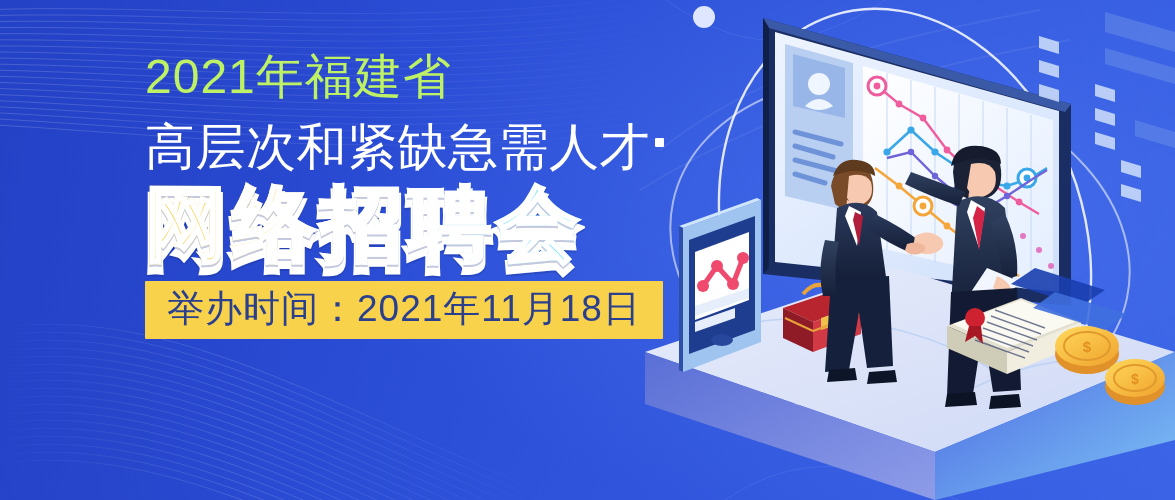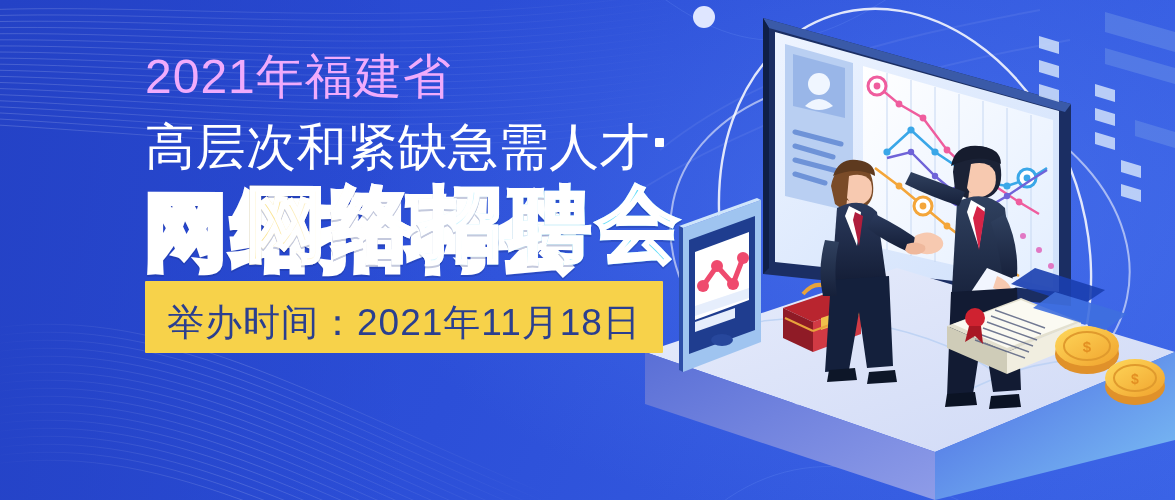--- a/index.html
+++ b/index.html
@@ -20,48 +20,48 @@
     background:linear-gradient(100deg,#2442c6 0%,rgba(44,79,216,0) 100%);}
   .bg-swirl{position:absolute;inset:0;opacity:.5;}
   .bg-swirl svg{width:100%;height:100%;display:block;}
 
   
   .dot{position:absolute;border-radius:50%;}
 
   
   .copy{position:absolute;left:145px;top:52px;width:540px;}
   .line1{
-    color:#f0abfc;font-size:48px;line-height:1.06;letter-spacing:1px;
+    color:#bef264;font-size:48px;line-height:1.06;letter-spacing:1px;
     font-weight:400;white-space:nowrap;
   }
   .line2{
     color:#ffffff;font-size:50px;line-height:1.12;letter-spacing:.5px;
     font-weight:400;white-space:nowrap;margin-top:16px;
   }
   .headline{
     margin-top:8px;font-size:82px;line-height:1;font-weight:bold;
     letter-spacing:6px;white-space:nowrap;
     background-image:linear-gradient(100deg,#f7d154 0%,#f8d862 19%,#fdf4d8 31%,#ffffff 42%,#d8f6ff 56%,#74e4fb 74%,#4fd8f7 100%);
     -webkit-background-clip:text;background-clip:text;
     color:transparent;-webkit-text-fill-color:transparent;
     -webkit-text-stroke:3px #ffffff;
     paint-order:stroke fill;
     filter:drop-shadow(0 2px 0 rgba(20,40,120,.25));
   }
-  .headline-wrap{position:relative;text-align:right;}
+  .headline-wrap{position:relative;}
   .headline-wrap .headline.shadowlayer{
     position:absolute;left:0;top:0;
     -webkit-text-stroke:7px #ffffff;color:#ffffff;
     -webkit-text-fill-color:#ffffff;background:none;z-index:0;margin-top:8px;
   }
   .headline-wrap .headline.toplayer{position:relative;z-index:1;}
 
   .datebadge{
     margin-top:16px;display:inline-block;background:#f7d24a;
-    padding:21px 22px 9px 22px;border-radius:1px;
+    padding:7px 22px 9px 22px;border-radius:1px;
   }
   .datebadge span{
     color:#2b3f8f;font-size:37px;line-height:1.15;letter-spacing:1px;
     white-space:nowrap;font-weight:400;
   }
 
   
   .art{position:absolute;right:0;top:0;width:540px;height:500px;}
   .art svg{display:block;width:100%;height:100%;}
 </style>

